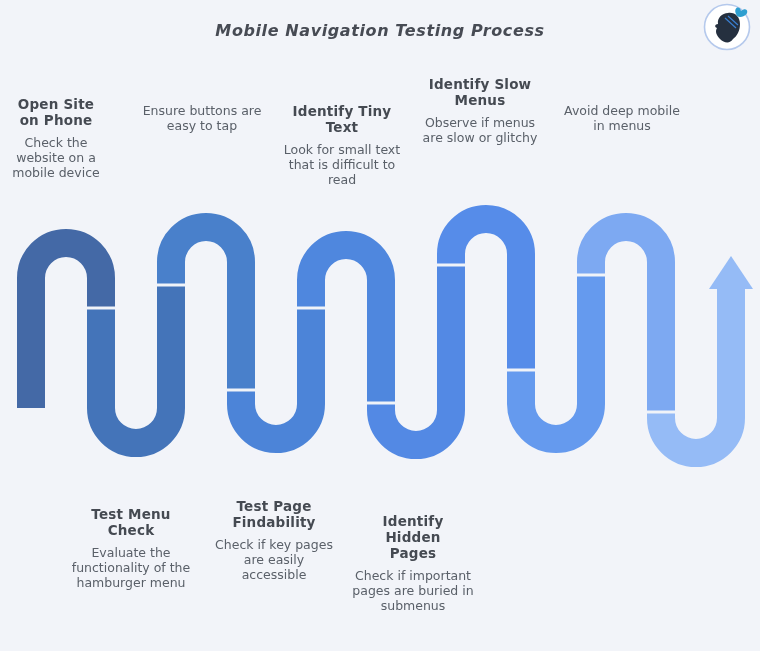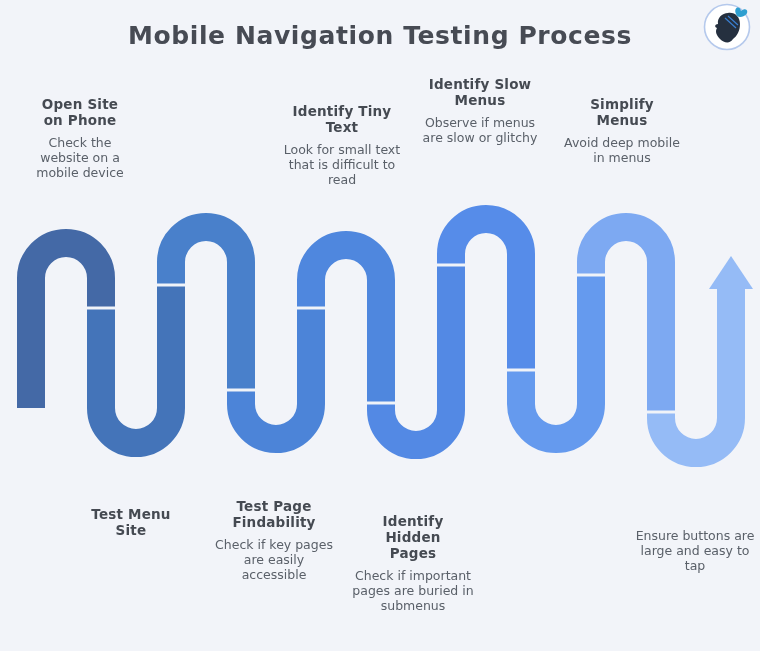--- a/index.html
+++ b/index.html
@@ -6,23 +6,24 @@
   body{font-family:"DejaVu Sans","Liberation Sans",sans-serif;}
   .canvas{
     position:relative;
     width:760px;height:651px;
     background:#f2f4f9;
     overflow:hidden;
   }
   .page-title{
     position:absolute;left:0;right:0;top:21px;
     text-align:center;
-    font-size:25px;font-weight:bold;
+    font-size:16px;font-weight:bold;
     letter-spacing:.6px;
     color:#474b54;
+    font-style:italic;
   }
   .brand{
     position:absolute;left:703px;top:3px;width:48px;height:48px;
   }
   .snake{
     position:absolute;left:0;top:0;width:760px;height:651px;
   }
   .snake path.seg{fill:none;stroke-width:28;stroke-linecap:butt;}
   .snake path.divider{fill:none;stroke:#f0f3f8;stroke-width:3;}
   .step{
@@ -75,49 +76,49 @@
     <path class="divider" d="M 156.5 285 L 185.5 285"></path>
     <path class="divider" d="M 226.5 390 L 255.5 390"></path>
     <path class="divider" d="M 296.5 308 L 325.5 308"></path>
     <path class="divider" d="M 366.5 403 L 395.5 403"></path>
     <path class="divider" d="M 436.5 265 L 465.5 265"></path>
     <path class="divider" d="M 506.5 370 L 535.5 370"></path>
     <path class="divider" d="M 576.5 275 L 605.5 275"></path>
     <path class="divider" d="M 646.5 412 L 675.5 412"></path>
   </svg>
 
-  <div class="step" style="left:80px;top:97px;width:112px">
+  <div class="step" style="left:56px;top:97px;width:112px">
     <div class="step-title" style="max-width:100px">Open Site on Phone</div>
     <div class="step-desc">Check the website on a mobile device</div>
   </div>
   <div class="step" style="left:202px;top:97px;width:122px">
+    <div class="step-desc">Ensure buttons are easy to tap</div>
   </div>
   <div class="step" style="left:342px;top:104px;width:124px">
     <div class="step-title" style="max-width:108px">Identify Tiny Text</div>
     <div class="step-desc">Look for small text that is difficult to read</div>
   </div>
   <div class="step" style="left:480px;top:77px;width:128px">
     <div class="step-title" style="max-width:112px">Identify Slow Menus</div>
     <div class="step-desc">Observe if menus are slow or glitchy</div>
   </div>
   <div class="step" style="left:622px;top:97px;width:128px">
-    <div class="step-title" style="max-width:82px">Simplify Menus</div>
     <div class="step-desc">Avoid deep mobile in menus</div>
   </div>
 
   <div class="step" style="left:131px;top:507px;width:124px">
-    <div class="step-title" style="max-width:92px">Test Menu Site</div>
+    <div class="step-title" style="max-width:92px">Test Menu Check</div>
+    <div class="step-desc">Evaluate the functionality of the hamburger menu</div>
   </div>
   <div class="step" style="left:274px;top:499px;width:128px">
     <div class="step-title" style="max-width:102px">Test Page Findability</div>
     <div class="step-desc">Check if key pages are easily accessible</div>
   </div>
   <div class="step" style="left:413px;top:514px;width:122px">
     <div class="step-title" style="max-width:100px">Identify Hidden Pages</div>
     <div class="step-desc">Check if important pages are buried in submenus</div>
   </div>
   <div class="step" style="left:551px;top:494px;width:128px">
   </div>
   <div class="step" style="left:695px;top:522px;width:122px">
-    <div class="step-desc">Ensure buttons are large and easy to tap</div>
   </div>
 
 </div>
 
 </body></html>

